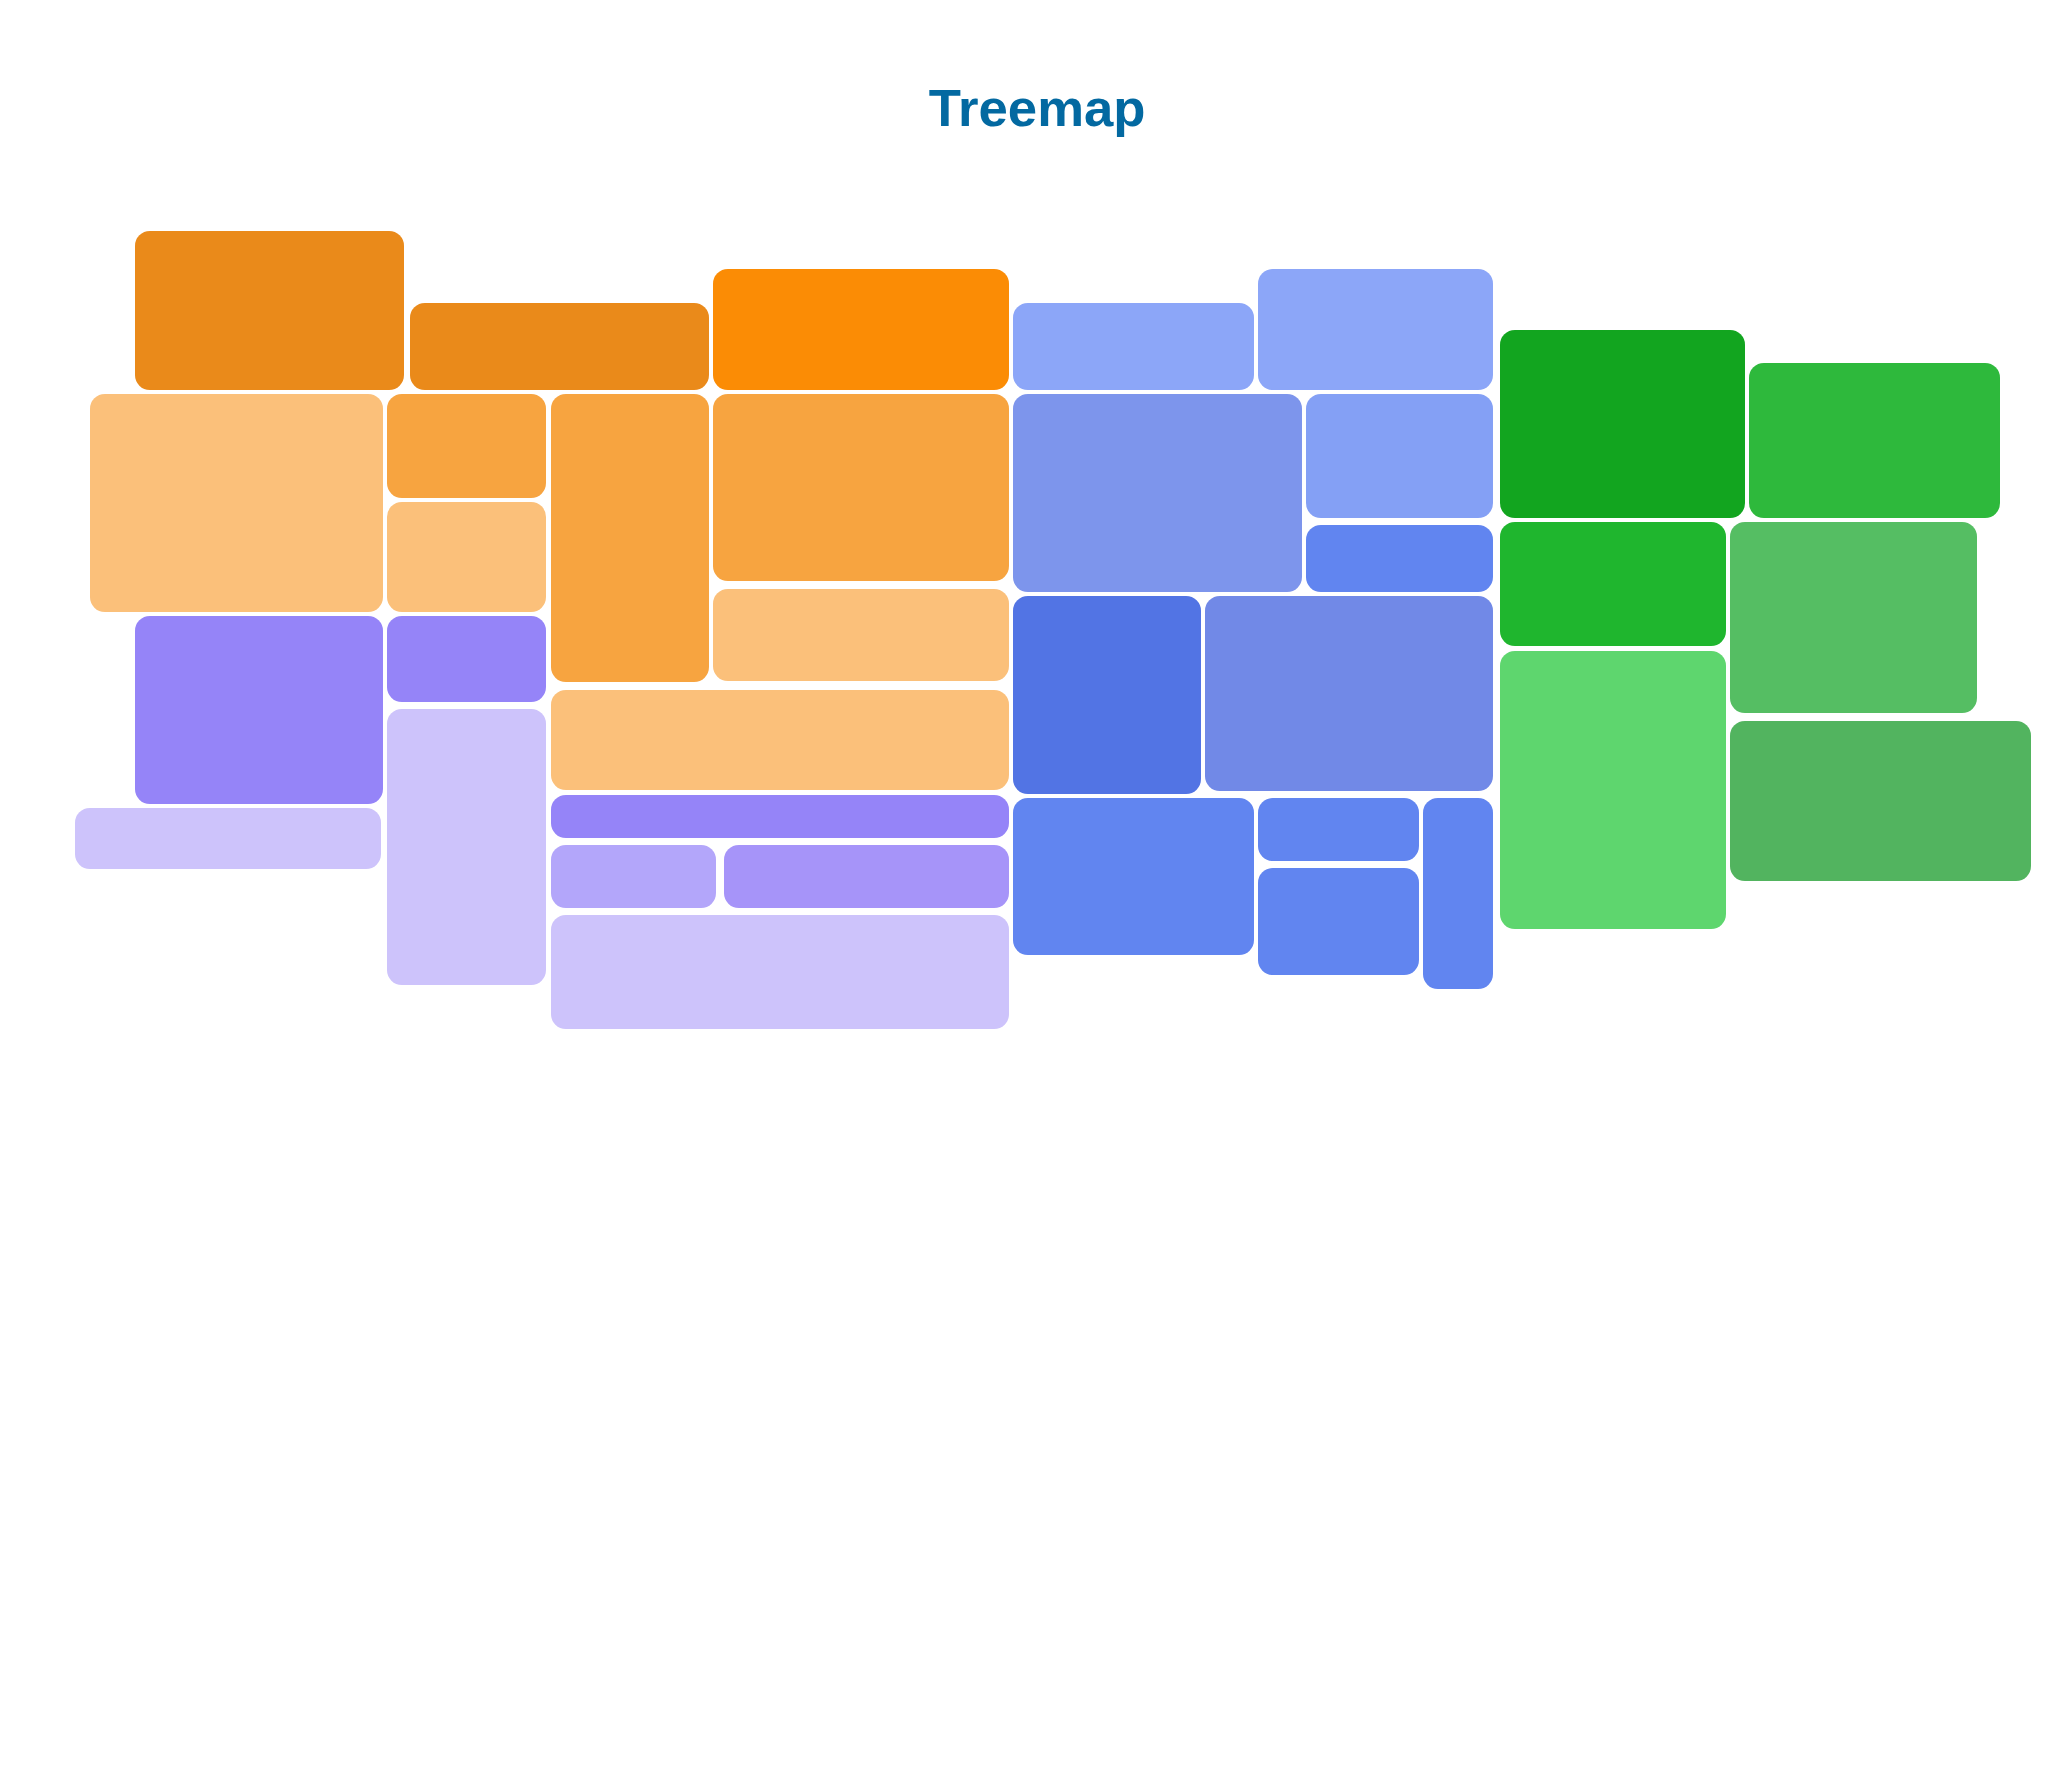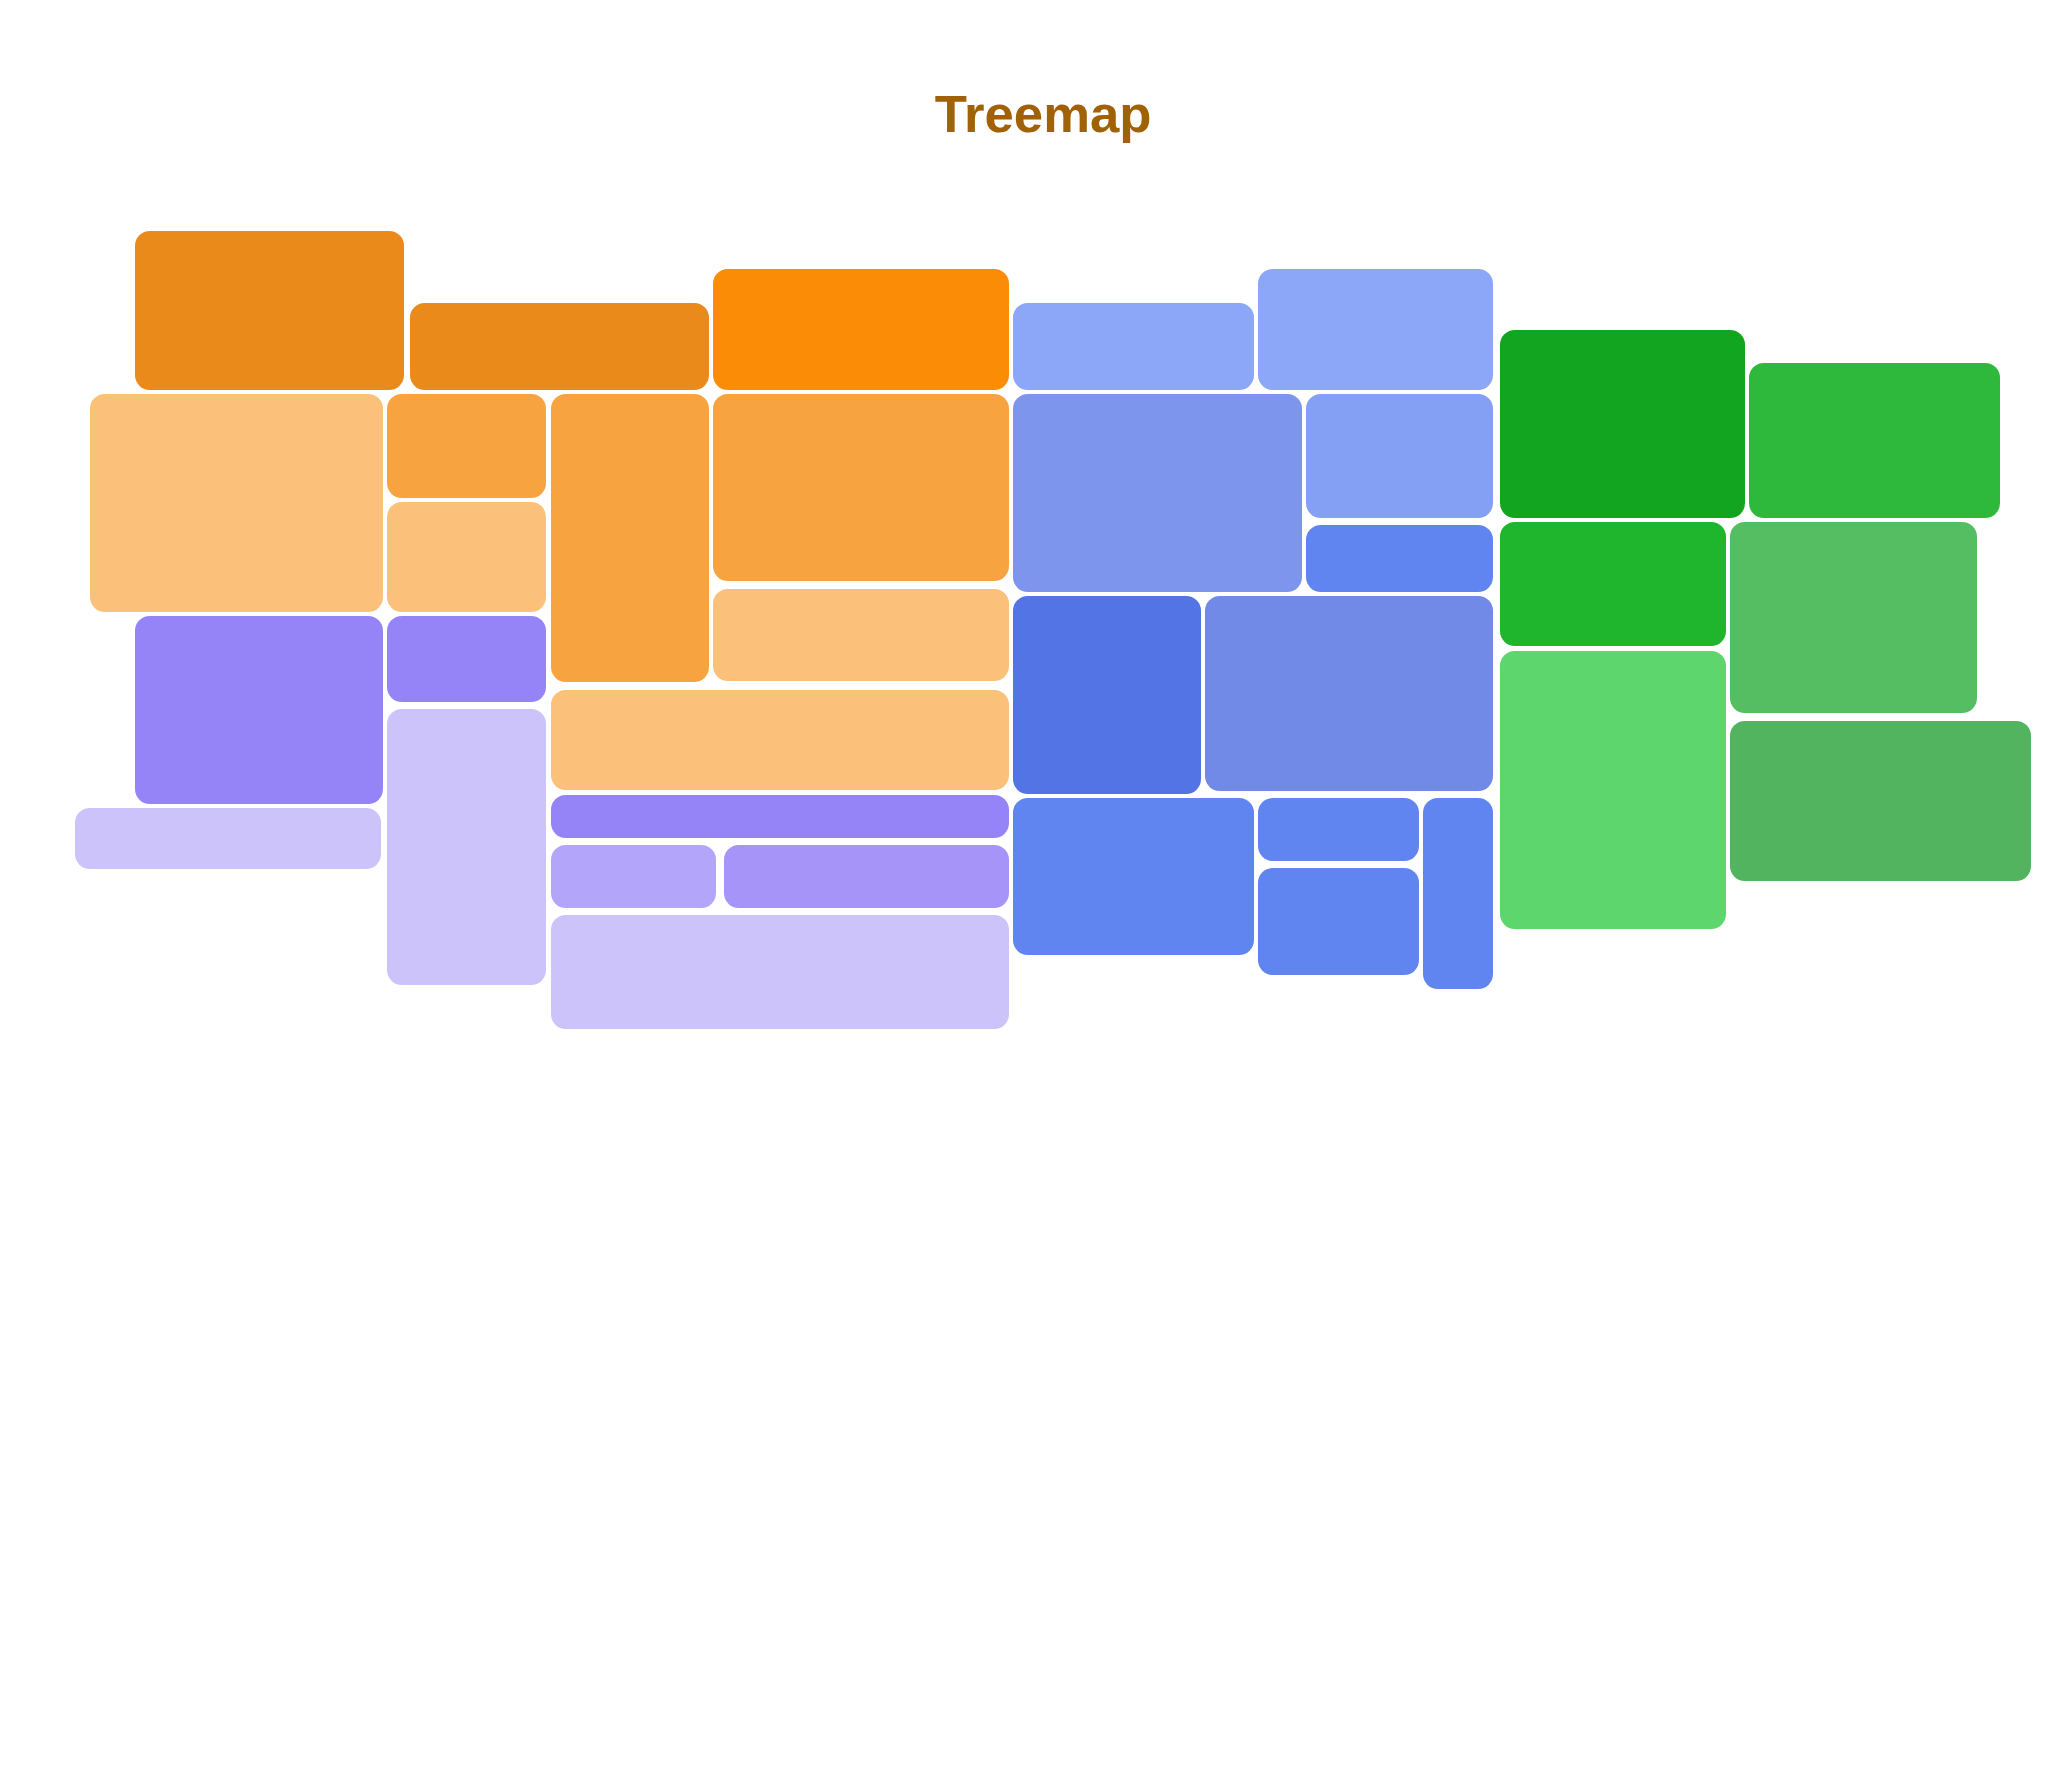--- a/index.html
+++ b/index.html
@@ -13,25 +13,25 @@
     width: 100vw;
     aspect-ratio: 16 / 9;
     background: #ffffff;
     overflow: hidden;
   }
   .chart-title {
     position: absolute;
     left: 50.2%;
     top: 6.8%;
     transform: translateX(-50%);
-    margin: 6px;
+    margin: 0;
     font-weight: 700;
     font-size: 2.55vw;
     line-height: 1.1;
-    color: #a16207;
+    color: #0369a1;
     white-space: nowrap;
   }
   .nodes-layer {
     position: absolute;
     inset: 0;
   }
   .node {
     position: absolute;
     border-radius: 0.72vw;
   }

